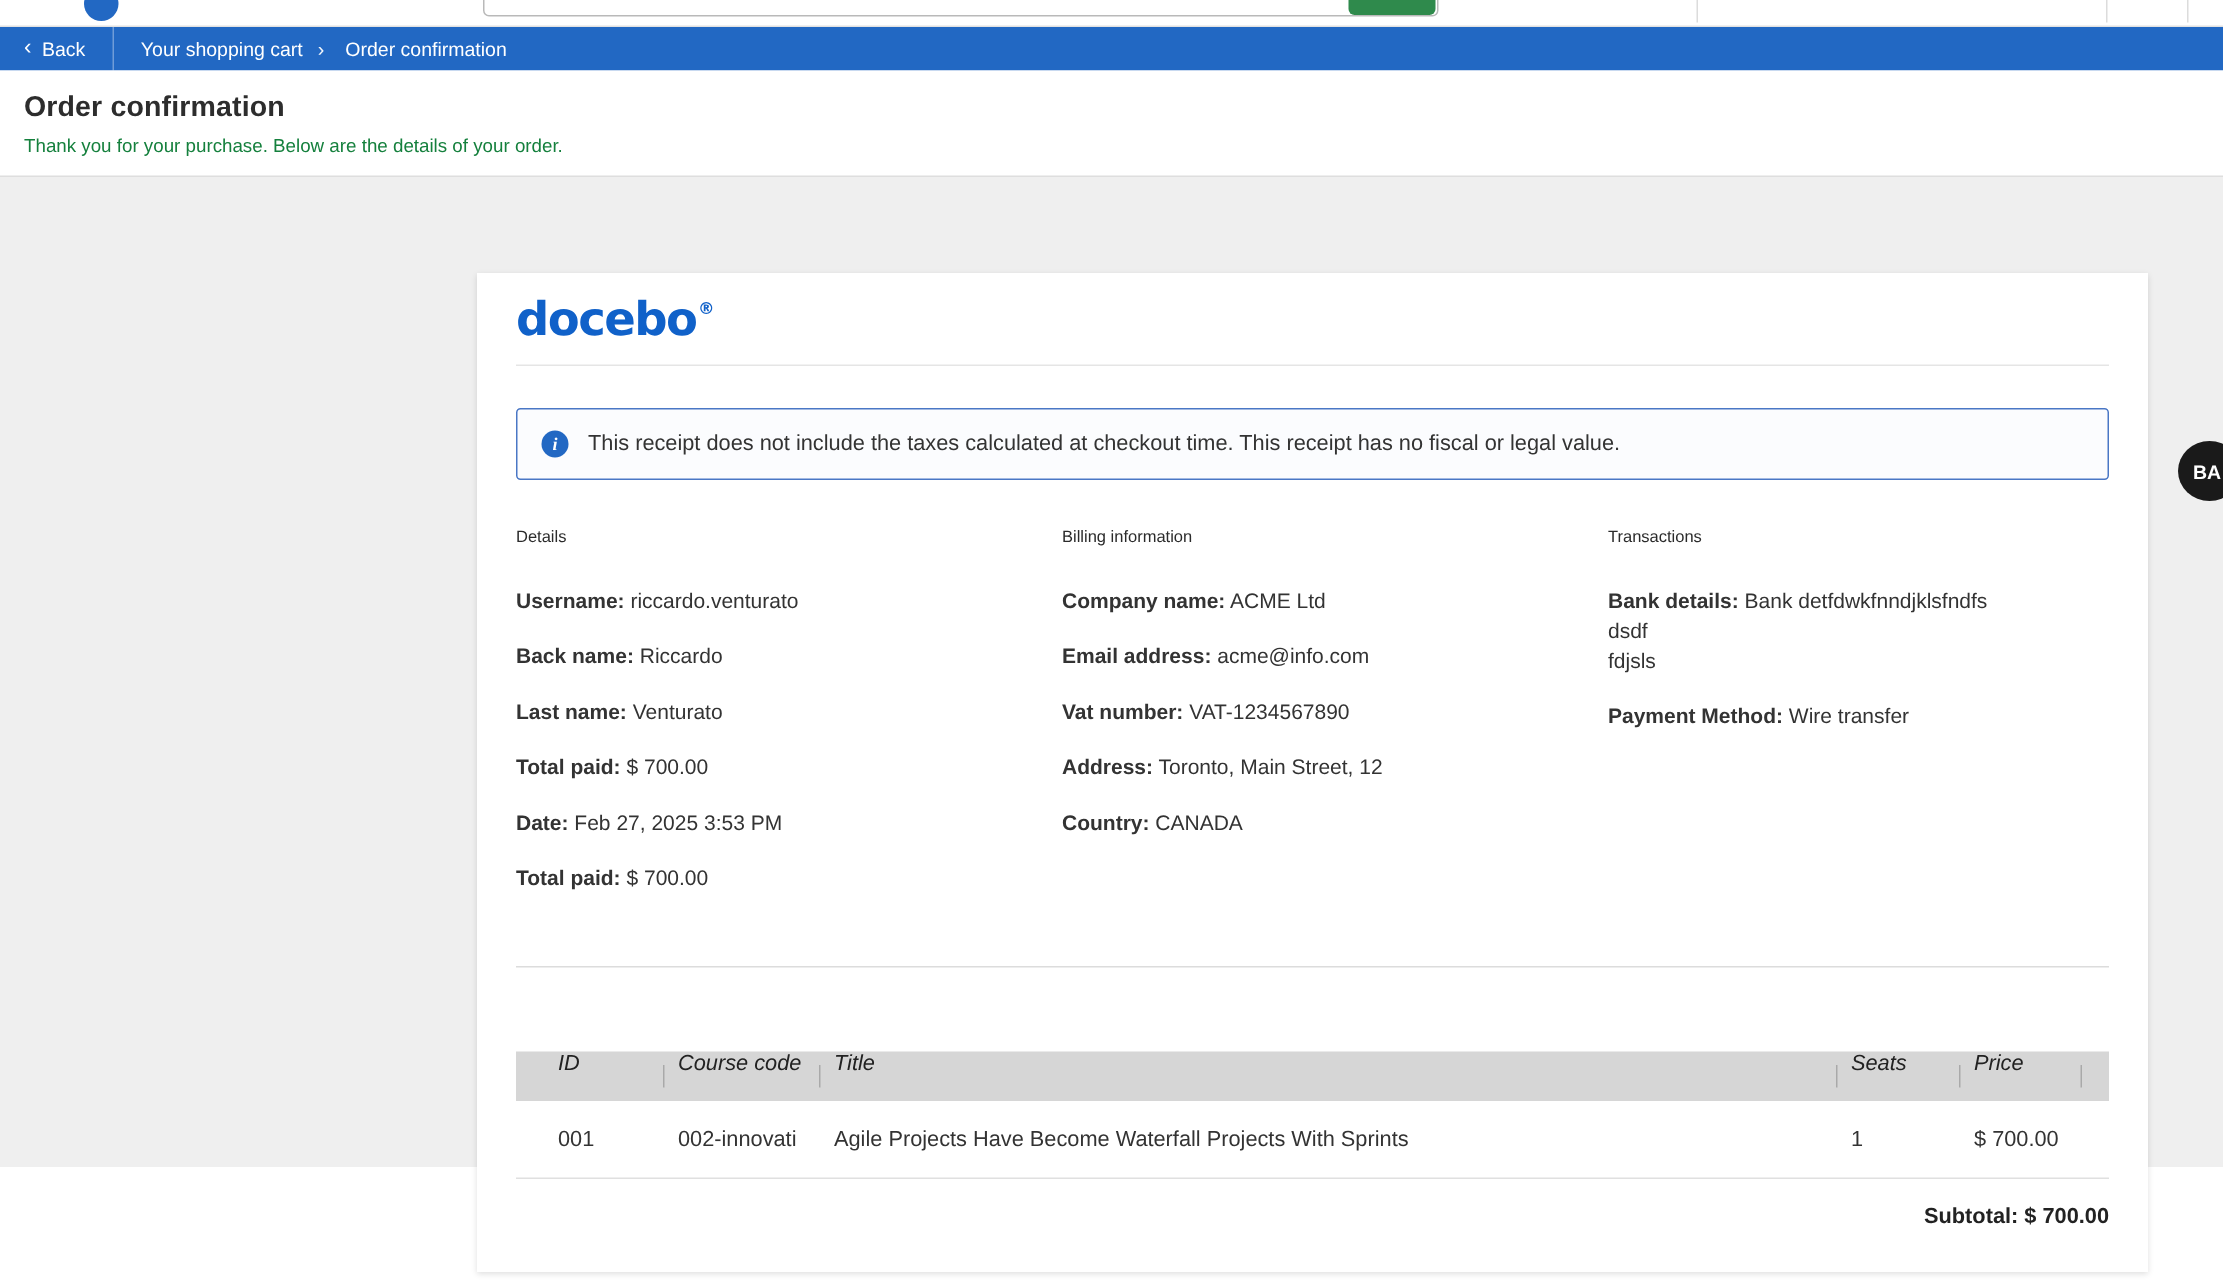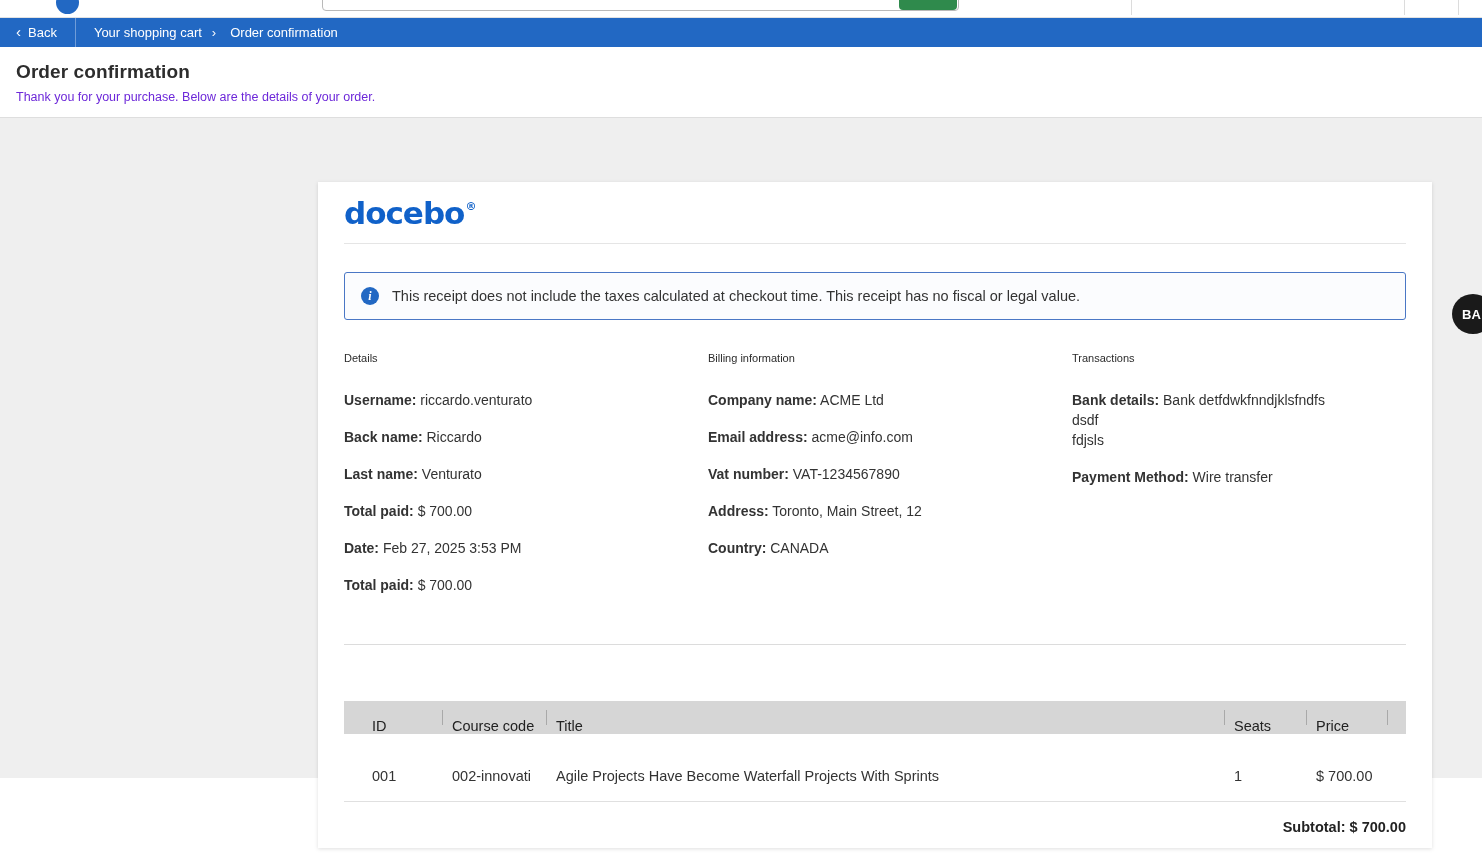--- a/index.html
+++ b/index.html
@@ -28,21 +28,21 @@
     color: #fff; text-decoration: none; cursor: pointer; height: 100%; }
   .back-chev { font-size: 15px; line-height: 1; position: relative; top: -1px; }
   .bc-divider { width: 1px; height: 29px; background: rgba(255,255,255,0.35); }
   .bc-item { padding: 0 6px 0 18px; cursor: pointer; }
   .bc-sep { font-size: 13px; opacity: 0.95; padding: 0 4px; }
   .bc-current { padding-left: 10px; }
 
   
   .page-head { background: #fff; padding: 14px 16px 12px 16px; border-bottom: 1px solid #dedede; height: 71px; }
   .page-title { font-size: 19px; font-weight: bold; color: #2d2d2d; letter-spacing: 0.1px; }
-  .page-subtitle { font-size: 12.5px; color: #6d28d9; margin-top: 7px; }
+  .page-subtitle { font-size: 12.5px; color: #15803d; margin-top: 7px; }
 
   
   .content { position: relative; width: 100%; height: 660px; background: #efefef; }
   .receipt-card { position: absolute; left: 318px; top: 64px; width: 1114px; height: 666px;
     background: #fff; box-shadow: 0 1px 4px rgba(0,0,0,0.13); padding: 0 26px; }
 
   .logo-row { height: 62px; display: flex; align-items: center; border-bottom: 1px solid #e5e5e5; }
   .docebo-logo { font-size: 31px; font-weight: bold; color: #1061c9; letter-spacing: -1px;
     font-family: "DejaVu Sans", sans-serif; }
   .docebo-logo sup { font-size: 11px; font-weight: bold; letter-spacing: 0; position: relative; top: -2px; left: 1px; }
@@ -58,25 +58,25 @@
   .col-title { font-size: 11px; font-weight: normal; color: #2b2b2b; margin-bottom: 26px; }
   .kv { font-size: 14px; line-height: 20px; margin-bottom: 17px; color: #333; }
   .kv .kv-label { font-weight: bold; }
   .kv .kv-value { white-space: pre-line; }
 
   .h-divider { border: none; border-top: 1px solid #dcdcdc; margin-top: 32px; }
 
   .order-table { margin-top: 56px; }
   .tbl-grid { display: grid; grid-template-columns: 98px 104px 1fr 82px 82px 18px; align-items: center; }
   .tbl-head { background: #d6d6d6; height: 33px; font-size: 14.5px; color: #222; }
-  .th-cell { display: flex; align-items: flex-end; height: 100%; padding-left: 10px; position: relative; }
+  .th-cell { display: flex; align-items: flex-start; height: 100%; padding-left: 10px; position: relative; font-style: italic; }
   .th-cell.first { padding-left: 28px; }
   .col-sep { position: absolute; left: 0; top: 9px; width: 1px; height: 15px; background: #a9a9a9; }
   .col-sep.trail { left: auto; right: 0; }
-  .tbl-row { height: 52px; font-size: 14.5px; color: #333; border-bottom: 1px solid #e0e0e0; margin-top: 16px; }
+  .tbl-row { height: 52px; font-size: 14.5px; color: #333; border-bottom: 1px solid #e0e0e0; }
   .td-cell { padding-left: 10px; }
   .td-cell.first { padding-left: 28px; }
 
   .totals { margin-top: 17px; text-align: right; font-size: 14.5px; color: #222; }
   .totals .tot-line { margin-bottom: 6px; font-weight: bold; }
 
   .floating-badge { position: absolute; left: 1452px; top: 176px; width: 42px; height: 40px;
     border-radius: 50%; background: #1a1a1a; color: #fff; font-size: 13px; font-weight: bold;
     display: flex; align-items: center; padding-left: 10px; cursor: pointer; }
 </style>

